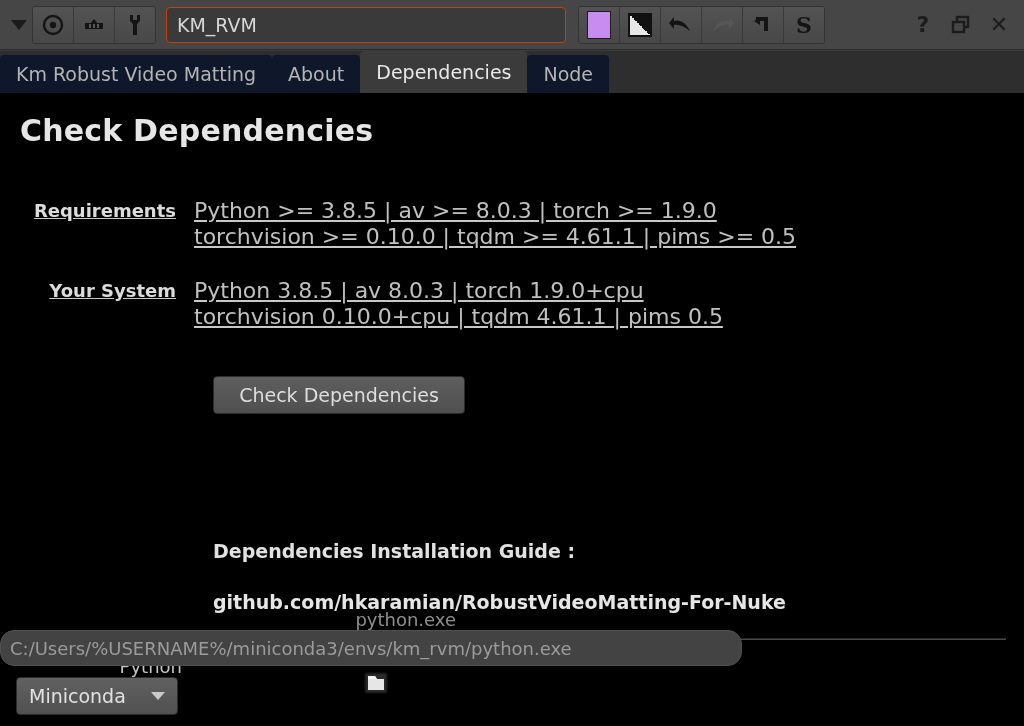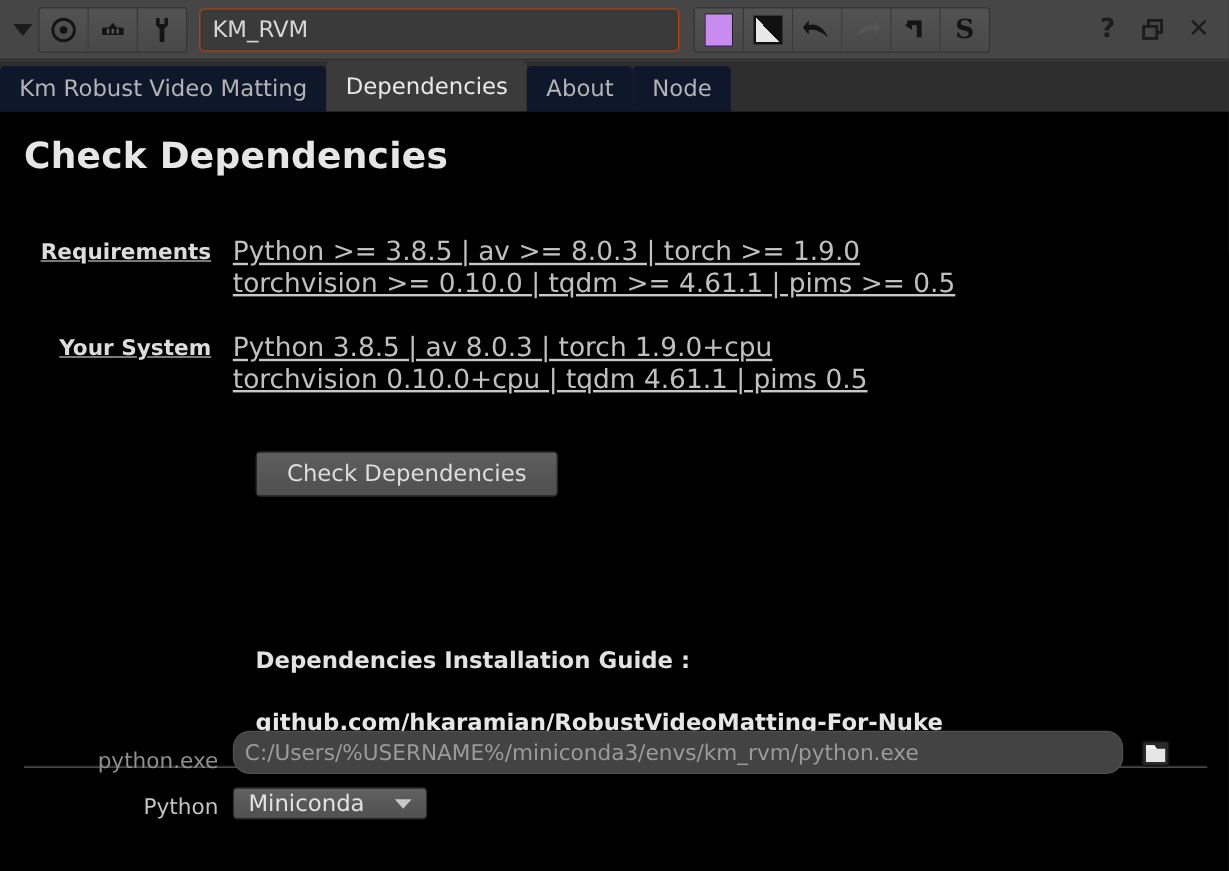--- a/index.html
+++ b/index.html
@@ -222,34 +222,35 @@
     width: 986px;
     height: 1px;
     background: #282828;
     border-bottom: 1px solid #484848;
   }
 
   
   .form-row {
     position: absolute;
     display: flex;
-    align-items: flex-end;
+    align-items: center;
+    flex-direction: column;
   }
   .form-label {
     width: 194px;
     text-align: right;
     padding-right: 12px;
     font-size: 18px;
     color: #c4c4c4;
     box-sizing: border-box;
   }
   .form-label.dim { color: #8f8f8f; }
 
   .dropdown {
-    height: 27px;
+    height: 38px;
     min-width: 162px;
     background: linear-gradient(#616161, #505050);
     border: 1px solid #2c2c2c;
     border-radius: 4px;
     display: flex;
     align-items: center;
     justify-content: space-between;
     padding: 0 12px;
     box-sizing: border-box;
     color: #e2e2e2;
@@ -379,25 +380,25 @@
       <div class="sys-btn">
         <span>✕</span>
       </div>
     </div>
   </div>
 
   <div class="tabbar">
     <div class="tab">
       <span>Km Robust Video Matting</span>
     </div>
+    <div class="tab">
+      <span>About</span>
+    </div>
     <div class="tab active">
       <span>Dependencies</span>
-    </div>
-    <div class="tab">
-      <span>About</span>
     </div>
     <div class="tab">
       <span>Node</span>
     </div>
   </div>
 
   <div class="content">
 
     <div class="page-title">Check Dependencies</div>
 

